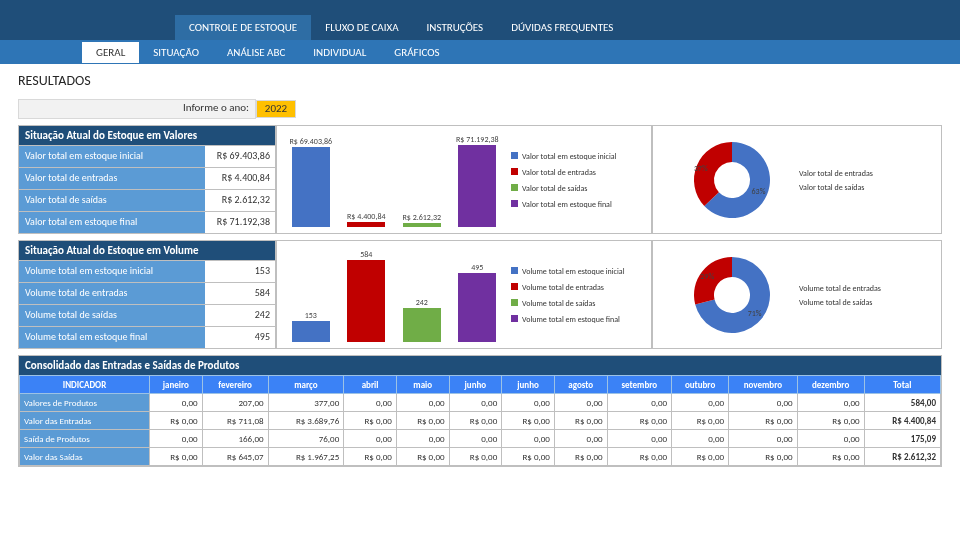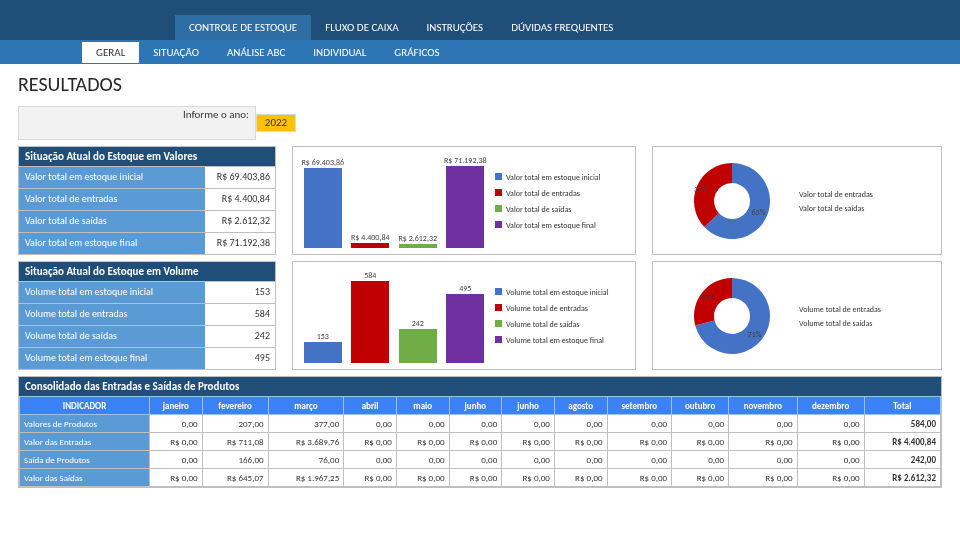--- a/index.html
+++ b/index.html
@@ -4,25 +4,25 @@
 <style>
 *{box-sizing:border-box;margin:0;padding:0;font-family:Calibri,Arial,sans-serif}
 body{background:#fff;width:960px;height:540px;overflow:hidden;font-size:11px;color:#333}
 .topbar{background:#1f4e79;height:40px;display:flex;align-items:flex-end;padding-left:175px}
 .topbar .tab{color:#fff;padding:6px 14px;font-size:11px;text-align:center;cursor:pointer;line-height:1.2}
 .topbar .tab.active{background:#2e6da4}
 .subbar{background:#2e75b6;height:24px;display:flex;align-items:center;padding-left:82px}
 .subbar .tab{color:#fff;padding:4px 14px;font-size:11px;cursor:pointer}
 .subbar .tab.active{background:#fff;color:#333}
 .content{padding:8px 18px}
-h1{font-size:20px;font-weight:400;color:#262626;margin-bottom:10px}
+h1{font-size:14px;font-weight:400;color:#262626;margin-bottom:10px}
 .yearrow{display:flex;align-items:center;margin-bottom:6px}
-.yearrow .lbl{width:238px;text-align:right;padding-right:6px;font-size:11px;background:#f2f2f2;border:1px solid #d9d9d9;height:34px;line-height:16px}
+.yearrow .lbl{width:238px;text-align:right;padding-right:6px;font-size:11px;background:#f2f2f2;border:1px solid #d9d9d9;height:20px;line-height:16px}
 .yearrow .val{width:40px;background:#ffc000;text-align:center;height:18px;line-height:16px;border:1px solid #d9d9d9;font-size:11px}
-.row2{display:flex;gap:16px;margin-bottom:6px}
+.row2{display:flex;gap:0;margin-bottom:6px}
 .kvt{width:258px;border:1px solid #bfbfbf}
 .kvt .hdr{background:#1f4e79;color:#fff;font-weight:bold;font-size:11px;padding:3px 6px}
 .kvt .r{display:flex;height:22px;border-top:1px solid #bfbfbf}
 .kvt .r .k{flex:1;background:#5b9bd5;color:#fff;padding:3px 6px;font-size:10px}
 .kvt .r .v{width:70px;text-align:right;padding:3px 5px;font-size:10px;background:#fff}
 .chartbox{border:1px solid #bfbfbf;background:#fff;flex:1;display:flex;position:relative;padding:4px}
 .bars{flex:1;display:flex;align-items:flex-end;justify-content:space-around;padding:4px 2px 2px;position:relative}
 .barwrap{display:flex;flex-direction:column;align-items:center;width:44px}
 .bar{width:38px}
 .barlbl{font-size:8px;color:#444;margin-bottom:1px}
@@ -283,21 +283,21 @@
             <td>76,00</td>
             <td>0,00</td>
             <td>0,00</td>
             <td>0,00</td>
             <td>0,00</td>
             <td>0,00</td>
             <td>0,00</td>
             <td>0,00</td>
             <td>0,00</td>
             <td>0,00</td>
-            <td class="tot">242,00</td>
+            <td class="tot">175,09</td>
           </tr>
           <tr>
             <td class="lbl">Valor das Saídas</td>
             <td>R$ 0,00</td>
             <td>R$ 645,07</td>
             <td>R$ 1.967,25</td>
             <td>R$ 0,00</td>
             <td>R$ 0,00</td>
             <td>R$ 0,00</td>
             <td>R$ 0,00</td>

